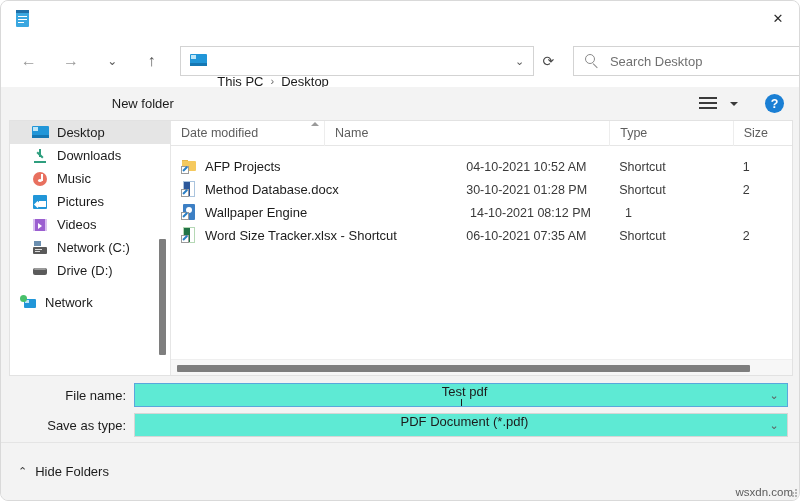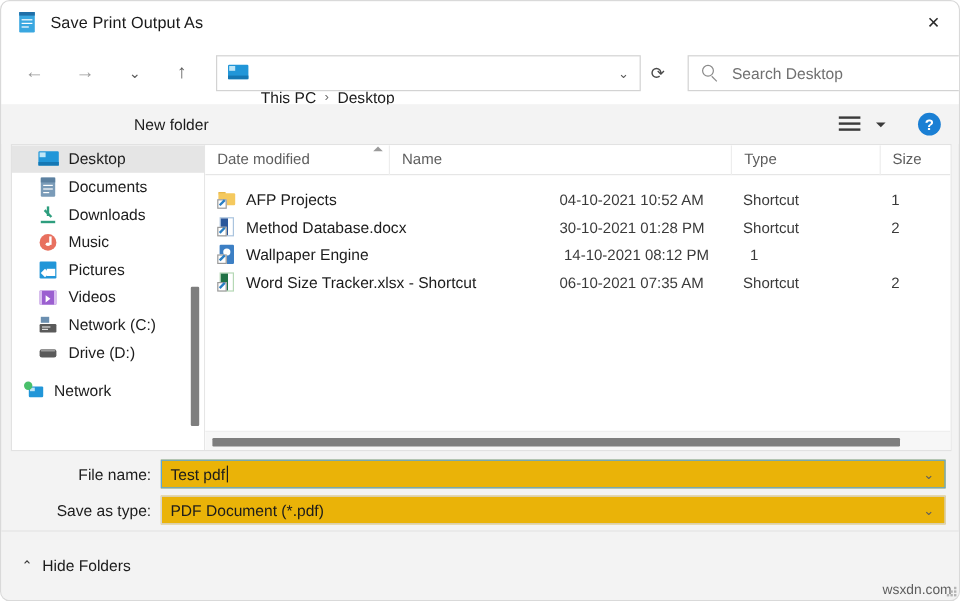--- a/index.html
+++ b/index.html
@@ -160,22 +160,22 @@
     background: #7e7e7e; border-radius: 1px;
   }
 
   
   #form { position: absolute; left: 0; top: 380px; width: 680px; height: 60px; }
   .frow2 { position: absolute; left: 0; width: 800px; height: 24px; display: flex; align-items: center; }
   .flabel {
     width: 133px; text-align: right; font-size: 13px; color: #1c1c1c; padding-right: 8px;
   }
   .fieldbox {
-    width: 654px; height: 24px; background: #eab308;
-    display: flex; align-items: center; position: relative;
+    width: 654px; height: 24px; background: #5eead4;
+    display: flex; align-items: center; position: relative; flex-direction: column;
   }
   #filename-box { border: 1px solid #5aa7dc; }
   #savetype-box { border: 1px solid #d6d6d6; }
   .fieldtext { font-size: 13px; color: #1c1c1c; padding-left: 7px; }
   #caret-bar {
     display: inline-block; width: 1px; height: 14px; background: #1c1c1c; margin-left: 1px;
   }
   .field-chevron {
     position: absolute; right: 0; top: 0; width: 26px; height: 22px;
     display: flex; align-items: center; justify-content: center;
@@ -212,21 +212,20 @@
 <div id="dialog">
 
   <div id="titlebar">
     <div id="title-icon">
       <div class="sq" style="left:2px;top:0;width:13px;height:17px;background:#3aa7e0;border-radius:1px;"></div>
       <div class="sq" style="left:2px;top:0;width:13px;height:3px;background:#1f6fa8;"></div>
       <div class="sq" style="left:4px;top:6px;width:9px;height:1px;background:#ffffff;"></div>
       <div class="sq" style="left:4px;top:9px;width:9px;height:1px;background:#ffffff;"></div>
       <div class="sq" style="left:4px;top:12px;width:6px;height:1px;background:#ffffff;"></div>
     </div>
-    <div id="title-text">Save Print Output As</div>
     <div id="close-btn">✕</div>
   </div>
 
   <div id="navbar">
     <div class="navbtn dim" id="nav-back">←</div>
     <div class="navbtn dim" id="nav-fwd">→</div>
     <div class="navbtn" id="nav-recent">⌄</div>
     <div class="navbtn" id="nav-up">↑</div>
 
     <div id="addressbar">
@@ -276,30 +275,20 @@
 
       <div class="side-item selected">
         <span class="side-ico">
           <span class="sq" style="left:0;top:1px;width:17px;height:12px;background:#2196d8;border-radius:1px;"></span>
           <span class="sq" style="left:1px;top:2px;width:5px;height:4px;background:#bfe6f7;"></span>
           <span class="sq" style="left:0;top:10px;width:17px;height:3px;background:#1577b3;"></span>
         </span>
         <span>Desktop</span>
       </div>
 
-      <div class="side-item">
-        <span class="side-ico">
-          <span class="sq" style="left:2px;top:0;width:12px;height:16px;background:#7a9bb8;border-radius:1px;"></span>
-          <span class="sq" style="left:2px;top:0;width:12px;height:4px;background:#5c80a0;"></span>
-          <span class="sq" style="left:4px;top:6px;width:8px;height:1px;background:#ffffff;"></span>
-          <span class="sq" style="left:4px;top:9px;width:8px;height:1px;background:#ffffff;"></span>
-          <span class="sq" style="left:4px;top:12px;width:5px;height:1px;background:#ffffff;"></span>
-        </span>
-        <span>Documents</span>
-      </div>
 
       <div class="side-item">
         <span class="side-ico">
           <span class="sq" style="left:7px;top:1px;width:2px;height:8px;background:#2e9e7e;"></span>
           <span class="sq" style="left:4px;top:6px;width:8px;height:2px;background:#2e9e7e;transform:rotate(45deg);"></span>
           <span class="sq" style="left:2px;top:13px;width:12px;height:2px;background:#2e9e7e;"></span>
         </span>
         <span>Downloads</span>
       </div>
 

